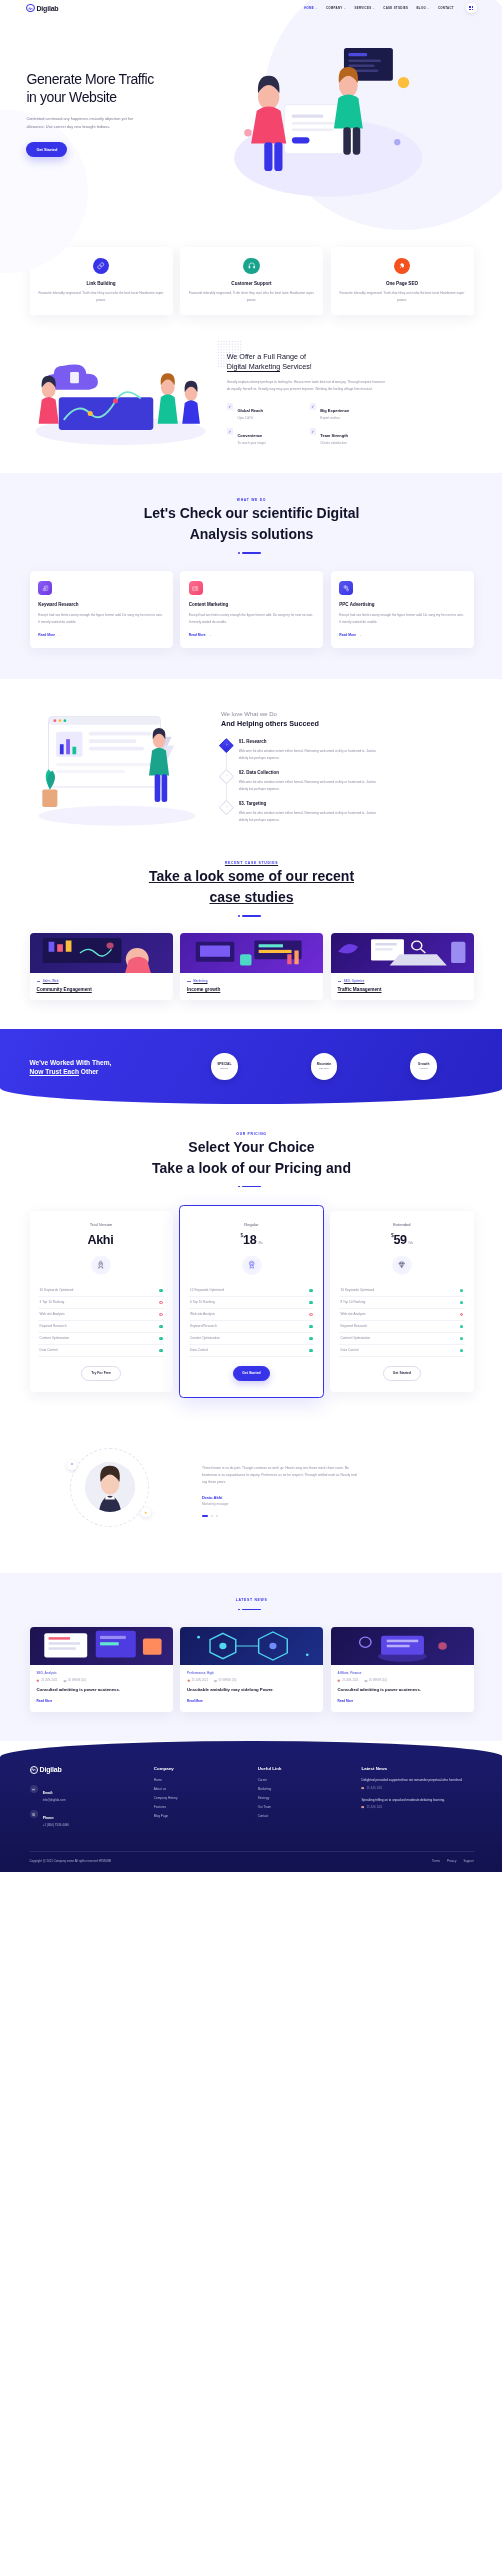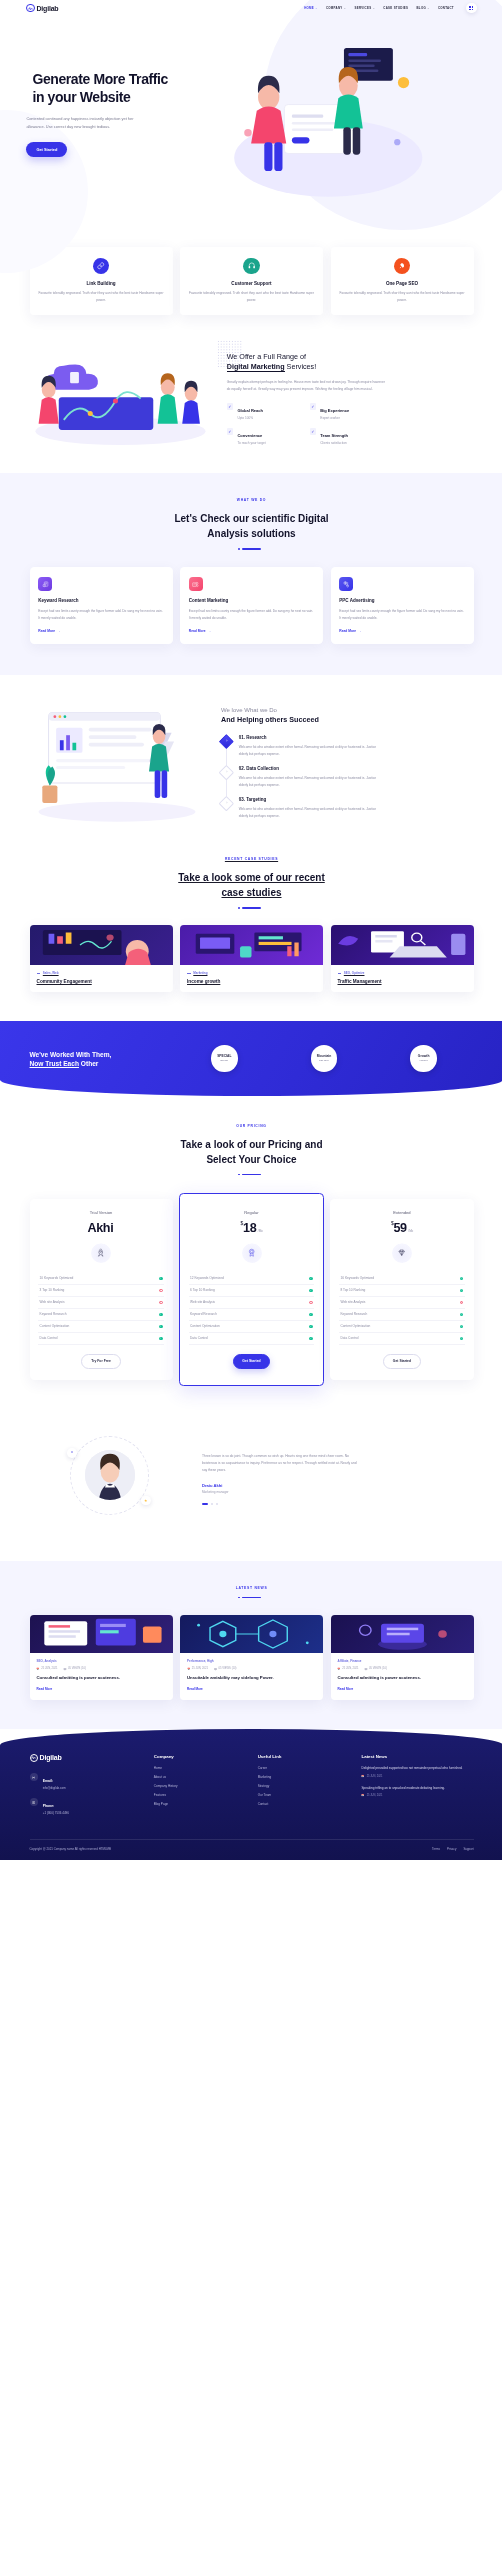--- a/index.html
+++ b/index.html
@@ -49,22 +49,22 @@
     background: #f4f4fe; z-index: 0;
   }
   .hero-blob2 {
     position: absolute; left: -75px; top: 94px;
     width: 163px; height: 163px; border-radius: 50%;
     background: #fafaff; z-index: 0;
   }
   .hero-inner { position: relative; z-index: 2; display: flex; }
   .hero-left { width: 189px; padding-top: 55px; }
   .hero-title {
-    font-size: 14px; font-weight: bold; line-height: 1.28;
-    letter-spacing: -0.4px; color: #12122a; margin-left: 6px;
+    font-size: 14px; font-weight: normal; line-height: 1.28;
+    letter-spacing: -0.4px; color: #12122a;
   }
   .hero-sub {
     font-size: 3.9px; color: #7a7a90; line-height: 2.05;
     margin-top: 8.2px; max-width: 123px;
   }
   .btn-primary {
     display: inline-block; margin-top: 10.7px;
     background: #3733e8; color: #fff; font-size: 3.9px; font-weight: bold;
     padding: 5px 10px; border-radius: 25px; border: none; cursor: pointer;
     box-shadow: 0 3.8px 8.8px rgba(55,51,232,.26);
@@ -93,40 +93,40 @@
   .offer-right { flex: 1; padding-top: 8.8px; position: relative; }
   .dots {
     position: absolute; left: -10px; top: -2.5px; width: 25px; height: 28px;
     background-image: radial-gradient(#c9c9e8 0.4px, transparent 0.5px);
     background-size: 2.8px 2.8px; opacity: .85;
   }
   .offer-title {
     font-size: 7.2px; line-height: 1.45; color: #12122a; font-weight: normal;
     position: relative; z-index: 2;
   }
-  .offer-title b { font-weight: bold; border-bottom: 0.9px solid #12122a; }
+  .offer-title b { font-weight: normal; border-bottom: 0.9px solid #12122a; }
   .offer-text { font-size: 3.3px; color: #8d8da3; line-height: 2.15; margin-top: 6.3px; max-width: 161px; }
   .offer-grid { display: grid; grid-template-columns: 1fr 1fr; gap: 7.5px 8.8px; margin-top: 10px; max-width: 157px; }
   .ofeat { display: flex; gap: 4.4px; align-items: flex-start; }
   .ck {
     width: 6.3px; height: 6.3px; border-radius: 1.3px; background: #f1f1fd;
     display: flex; align-items: center; justify-content: center;
     color: #3733e8; font-size: 3.8px; flex-shrink: 0; margin-top: 0.6px;
   }
   .ofeat-t { font-size: 4px; font-weight: bold; color: #12122a; }
   .ofeat-s { font-size: 3.2px; color: #9797ad; margin-top: 2.5px; }
 
   
   .sec-eyebrow {
     text-align: center; font-size: 3.4px; font-weight: bold;
     letter-spacing: 0.7px; color: #3733e8; text-transform: uppercase;
   }
   .sec-title {
-    text-align: center; font-size: 10px; font-weight: bold;
-    color: #12122a; line-height: 1.5; margin-top: 9px;
+    text-align: center; font-size: 14px; font-weight: bold;
+    color: #12122a; line-height: 1.5; margin-top: 1px;
   }
   .sec-rule {
     width: 19px; height: 1.4px; background: #3733e8; border-radius: 1.3px;
     margin: 7px auto 0; position: relative;
   }
   .sec-rule::before {
     content: ""; position: absolute; left: -3.8px; top: 0;
     width: 1.9px; height: 1.4px; background: #3733e8; border-radius: 1.3px;
   }
 
@@ -677,22 +677,22 @@
         </div>
       <div class="blogo">
           <span><span>Growth</span><br><span style="font-size:2.1px;color:#8a8aa5">AGENCY</span></span>
         </div>
     </div>
   </div>
 
   <div class="pricing">
     <div class="sec-eyebrow">OUR PRICING</div>
     <div class="sec-title">
+      <div>Select Your Choice</div>
       <div>Take a look of our Pricing and</div>
-      <div>Select Your Choice</div>
     </div>
     <div class="sec-rule"></div>
     <div class="pcards">
 
       <div class="pcard">
         <div class="pname">Trial Version</div>
         <div class="pprice"><sup></sup><span>Akhi</span><small></small></div>
         <div class="pico">
           <svg viewBox="0 0 24 24">
               <path d="M12 2c3.5 3 5 7 4.5 11.5L12 17l-4.5-3.5C7 9 8.5 5 12 2z"></path>

